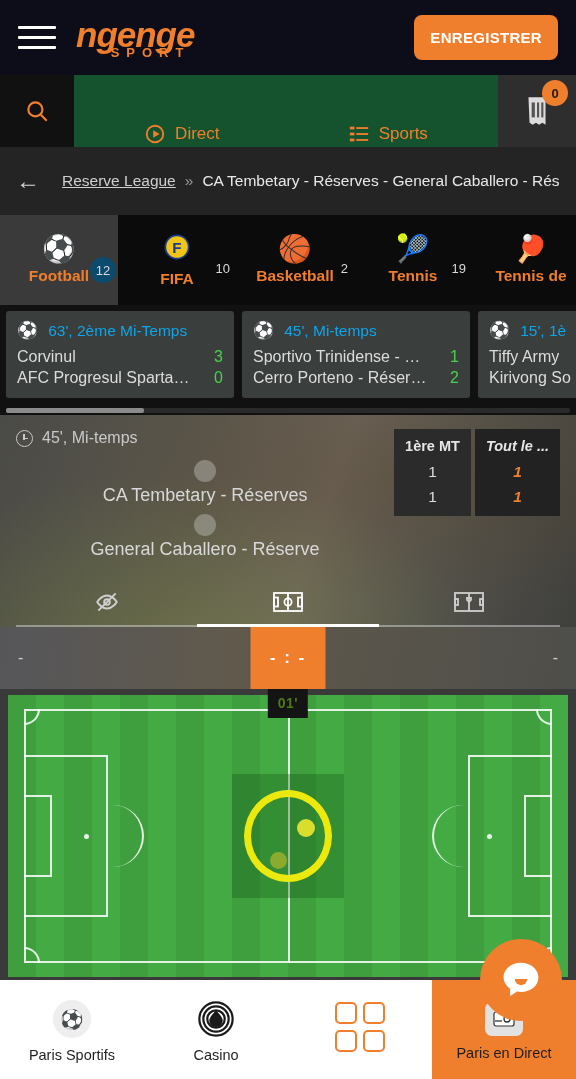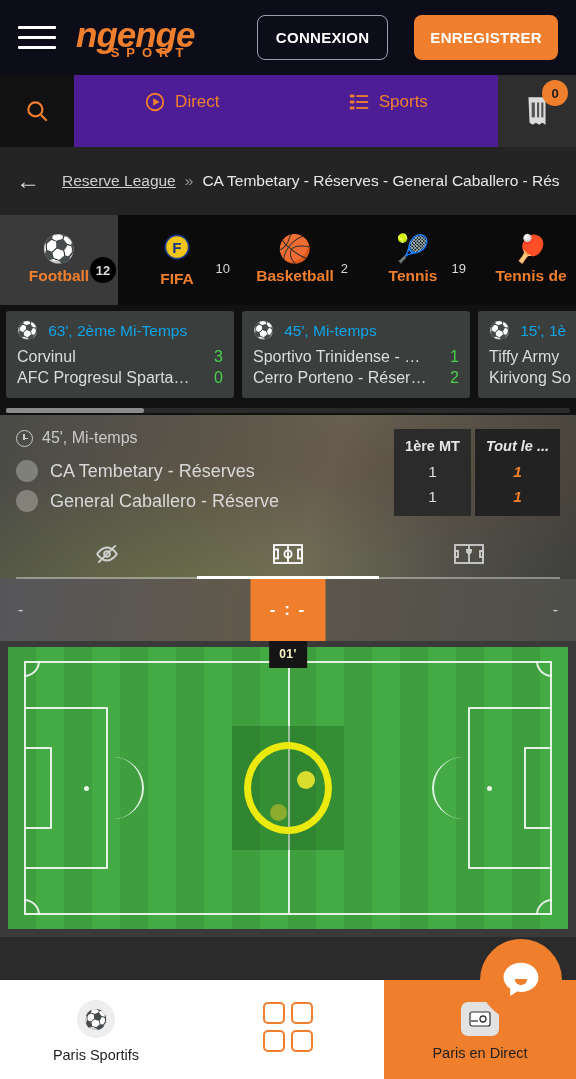--- a/index.html
+++ b/index.html
@@ -40,22 +40,22 @@
     padding: 14px 16px; cursor: pointer; white-space: nowrap; margin-left: 12px;
   }
 
   
   .navbar { height: 72px; background: #111111; display: flex; align-items: stretch; }
   .nav-search {
     width: 74px; display: flex; align-items: center; justify-content: center;
     background: #111111; cursor: pointer; flex: none;
   }
   .nav-items {
-    flex: 1; background: #4c1d95; display: flex; align-items: flex-start;
-    justify-content: space-around; padding: 16px 6px;
+    flex: 1; background: #14532d; display: flex; align-items: flex-end;
+    justify-content: space-around; padding: 2px 6px;
   }
   .nav-item {
     display: flex; align-items: center; gap: 9px; color: #f07f2d;
     font-size: 17px; cursor: pointer; white-space: nowrap;
   }
   .nav-slip {
     width: 78px; background: #2e2e2e; position: relative;
     display: flex; align-items: center; justify-content: center; flex: none; cursor: pointer;
   }
   .slip-badge {
@@ -80,22 +80,22 @@
     align-items: center; justify-content: center; gap: 4px; cursor: pointer;
   }
   .sport.active { background: #3a3a3a; }
   .sport .ico { font-size: 27px; line-height: 1; }
   .sport .lbl { color: #f07f2d; font-size: 15.5px; font-weight: bold; white-space: nowrap; }
   .sport .cnt {
     position: absolute; font-size: 13px; color: #d9d9d9;
     right: 6px; top: 46px;
   }
   .sport.active .cnt {
-    background: #000000; border-radius: 50%; width: 26px; height: 26px;
-    display: flex; align-items: center; justify-content: center; right: 2px; top: 42px; font-weight: bold;
+    background: #0c4a6e; border-radius: 50%; width: 26px; height: 26px;
+    display: flex; align-items: center; justify-content: center; right: 2px; top: 42px;
   }
 
   
   .cards-wrap { background: #111111; padding: 6px 0 0 0; position: relative; height: 110px; }
   .cards { display: flex; gap: 8px; padding: 0 6px; }
   .card {
     background: #3a3e3c; border-radius: 3px; padding: 9px 11px 11px;
     width: 228px; flex: none;
   }
   .card-top { display: flex; align-items: center; gap: 10px; margin-bottom: 7px; }
@@ -119,21 +119,21 @@
     background: radial-gradient(ellipse at 30% 120%, rgba(140,170,60,.28), transparent 55%),
                 radial-gradient(ellipse at 75% 30%, rgba(90,70,45,.35), transparent 60%);
     pointer-events:none;
   }
   .detail-inner { position: relative; z-index: 2; display: flex; }
   .detail-left { flex: 1; min-width: 0; }
   .d-time { display: flex; align-items: center; gap: 9px; color: #c9c9c9; font-size: 16px; margin-bottom: 13px; }
   .clock-ico { width: 17px; height: 17px; border: 1.6px solid #c9c9c9; border-radius: 50%; position: relative; flex:none; }
   .clock-ico::before { content:""; position:absolute; left:6px; top:3px; width:1.6px; height:6px; background:#c9c9c9; }
   .clock-ico::after { content:""; position:absolute; left:6px; top:7px; width:5px; height:1.6px; background:#c9c9c9; }
-  .d-team { display: flex; align-items: center; gap: 12px; margin-bottom: 8px; }
+  .d-team { display: flex; align-items: center; gap: 3px; margin-bottom: 8px; flex-direction: column; }
   .d-dot { width: 22px; height: 22px; border-radius: 50%; background: rgba(190,190,185,.45); flex: none; }
   .d-name { color: #d8d8d8; font-size: 18px; white-space: nowrap; }
   .score-table { display: flex; gap: 4px; align-items: flex-start; flex: none; }
   .score-col { background: #2b2b2b; padding: 9px 11px 10px; min-width: 66px; text-align: center; }
   .score-col.cur { background: #222222; font-style: italic; }
   .sc-h { color: #e6e6e6; font-size: 14.5px; font-weight: bold; margin-bottom: 9px; white-space: nowrap; }
   .sc-v { color: #dddddd; font-size: 15.5px; margin-top: 7px; }
   .score-col.cur .sc-v { color: #f07f2d; font-weight: bold; }
 
   
@@ -186,21 +186,21 @@
   .highlight { position: absolute; left: 50%; top: 50%; transform: translate(-50%,-50%);
                width: 112px; height: 124px; background: rgba(20,80,20,.32); }
   .hcircle { position: absolute; left: 50%; top: 50%; transform: translate(-50%,-50%);
              width: 88px; height: 92px; border: 7px solid #ece90f; border-radius: 50%; }
   .hdot1 { position: absolute; left: 58%; top: 36%; width: 18px; height: 18px;
            border-radius: 50%; background: #d9dd2e; }
   .hdot2 { position: absolute; left: 34%; top: 63%; width: 17px; height: 17px;
            border-radius: 50%; background: #8aab2e; }
   .minbadge {
     position: absolute; left: 50%; top: 0; transform: translateX(-50%);
-    background: #141414; color: #fef9c3; font-size: 12px; font-weight: bold;
+    background: #141414; color: #4d7c0f; font-size: 14px; font-weight: bold;
     padding: 6px 10px 7px; z-index: 5; letter-spacing: .5px;
   }
 
   
   .bottomnav { position: absolute; left: 0; right: 0; bottom: 0; height: 99px;
                background: #ffffff; display: flex; align-items: stretch; }
   .bn {
     flex: 1; display: flex; flex-direction: column; align-items: center;
     justify-content: center; gap: 9px; cursor: pointer; padding-top: 4px;
   }
@@ -228,21 +228,20 @@
     <div class="burger">
       <span></span>
         <span></span>
         <span></span>
     </div>
     <div class="logo">
       <span class="logo-main">ngenge</span>
       <span class="logo-sub">SPORT</span>
     </div>
     <div class="hdr-spacer"></div>
-    <button class="btn-login">CONNEXION</button>
     <button class="btn-register">ENREGISTRER</button>
   </div>
 
   <div class="navbar">
     <div class="nav-search">
       <svg width="26" height="26" viewBox="0 0 24 24" fill="none" stroke="#f07f2d" stroke-width="2">
         <circle cx="10.5" cy="10.5" r="6.5"></circle>
           <line x1="15.5" y1="15.5" x2="21" y2="21"></line>
       </svg>
     </div>
@@ -457,20 +456,29 @@
       </div>
     </div>
   </div>
 
   <div class="bottomnav">
     <div class="bn">
       <span class="sportif-ico">⚽</span>
       <span class="bn-lbl">Paris Sportifs</span>
     </div>
     <div class="bn">
+      <svg width="38" height="38" viewBox="0 0 24 24" fill="none" stroke="#1a1a1a" stroke-width="1.4">
+        <circle cx="12" cy="12" r="10.5"></circle>
+          <circle cx="12" cy="12" r="8"></circle>
+          <circle cx="12" cy="12" r="5.5"></circle>
+        <path d="M12 7.5 c2.6 3 3.6 4 3.6 5.3 a3.6 3.6 0 0 1 -7.2 0 c0-1.3 1-2.3 3.6-5.3z" fill="#1a1a1a"></path>
+      </svg>
+      <span class="bn-lbl">Casino</span>
+    </div>
+    <div class="bn">
       <span class="grid-ico">
           <i></i>
           <i></i>
           <i></i>
           <i></i>
         </span>
       <span class="bn-lbl"></span>
     </div>
     <div class="bn active">
       <span class="direct-ico">

